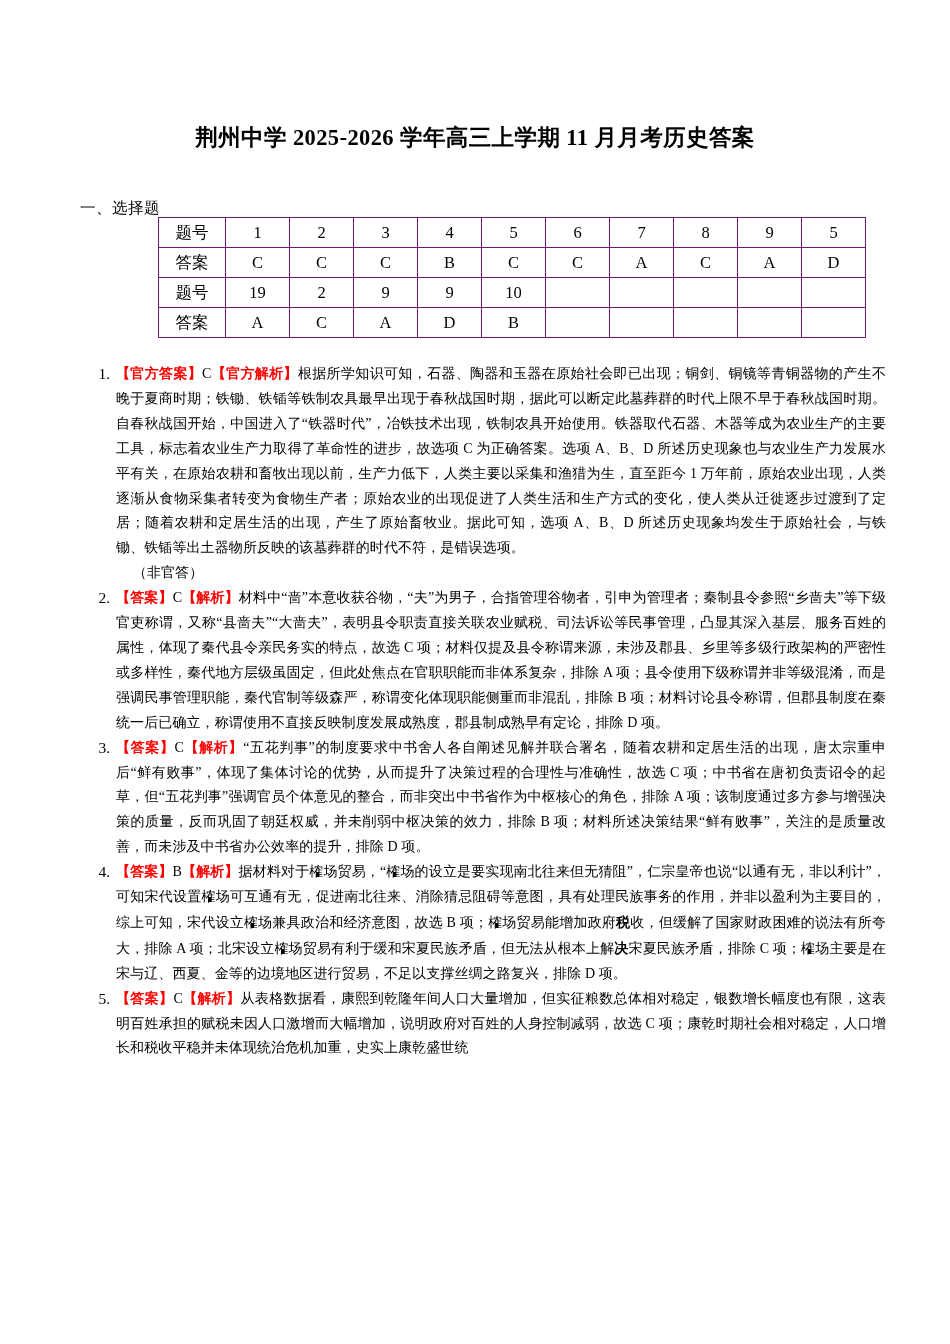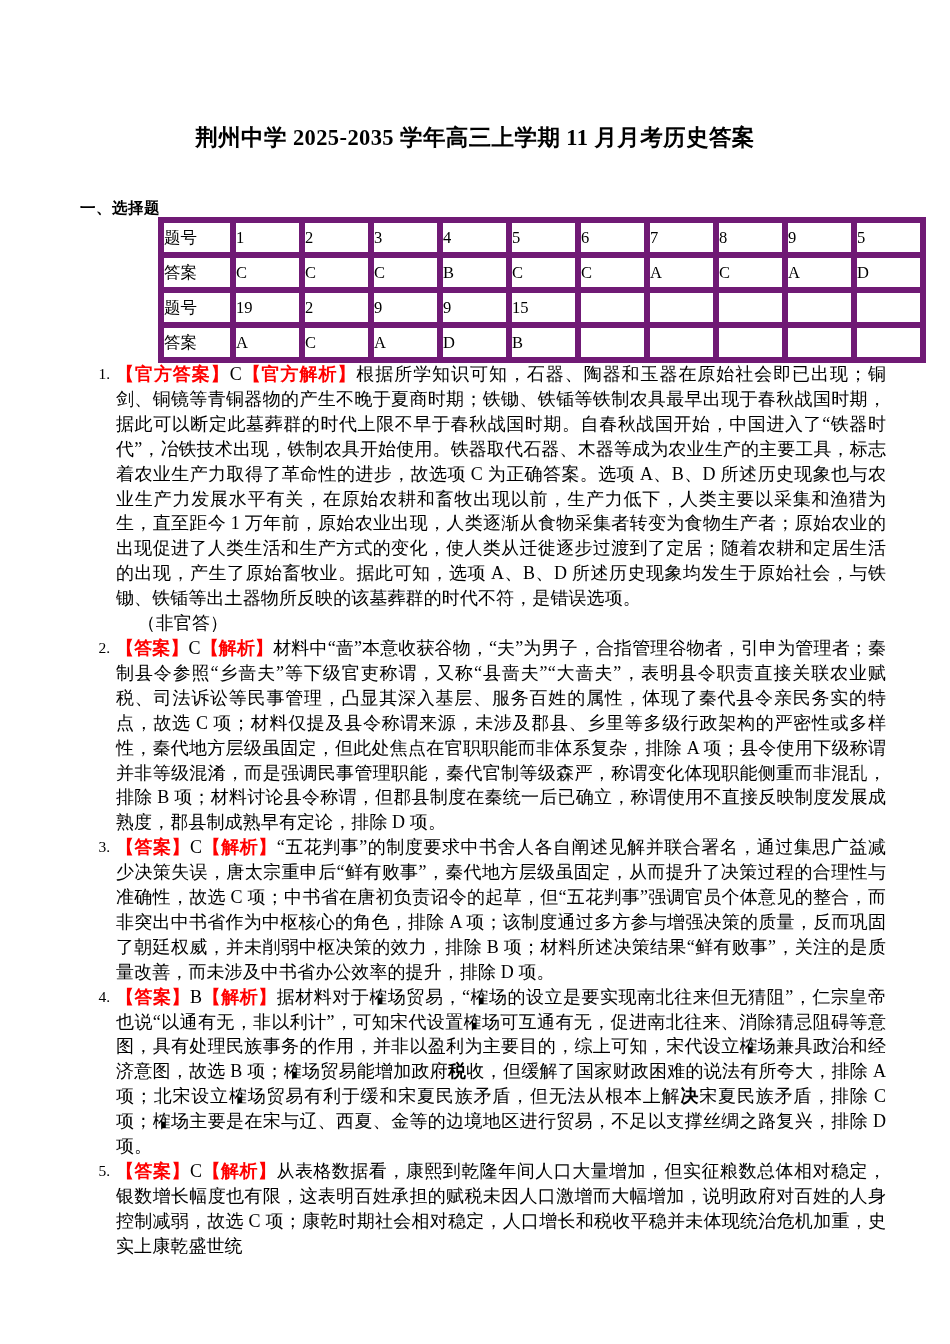--- a/index.html
+++ b/index.html
@@ -33,39 +33,39 @@
     letter-spacing: 0.4px;
     white-space: nowrap;
   }
 
   
   .section-heading {
     position: absolute;
     left: 80px;
     top: 198px;
     font-size: 15.5px;
-    font-weight: 700;
+    font-weight: 400;
     font-family: "Liberation Sans", "DejaVu Sans", sans-serif;
     letter-spacing: 0.5px;
   }
 
   
   .answer-table-wrap {
     position: absolute;
     left: 158px;
     top: 217px;
   }
   table.answer-table {
     border-collapse: collapse;
     table-layout: fixed;
   }
   table.answer-table td {
-    border: 6px solid #701a75;
+    border: 1px solid #701a75;
     height: 29px;
-    text-align: left;
+    text-align: center;
     vertical-align: middle;
     font-size: 16.5px;
     font-family: "Liberation Serif", "DejaVu Serif", serif;
     padding: 0;
     margin-top: 21px;
   }
   table.answer-table td.label-cell {
     width: 66px;
   }
   table.answer-table td.data-cell {
@@ -89,21 +89,21 @@
     flex: 0 0 30px;
     text-align: right;
     padding-right: 6px;
     font-size: 15.5px;
     line-height: 24.9px;
     font-family: "Liberation Serif", "DejaVu Serif", serif;
     box-sizing: border-box;
   }
   .exp-body {
     flex: 1 1 auto;
-    font-size: 18px;
+    font-size: 14px;
     line-height: 24.9px;
     text-align: justify;
     text-justify: inter-ideograph;
     letter-spacing: 0.1px;
   }
   .tag {
     color: #ff0000;
     font-weight: 700;
   }
   .emph {
@@ -114,21 +114,21 @@
     display: block;
     text-indent: 1.2em;
     font-family: Liberation Serif, serif;
   }
 </style>
 </head>
 <body>
 
 <div class="page">
 
-  <div class="doc-title">荆州中学 2025-2035 学年高三上学期 11 月月考历史答案</div>
+  <div class="doc-title">荆州中学 2025-2026 学年高三上学期 11 月月考历史答案</div>
 
   <div class="section-heading">一、选择题</div>
 
   <div class="answer-table-wrap">
     <table class="answer-table">
       <tbody>
         <tr>
           <td class="label-cell">题号</td>
           <td class="data-cell">1</td>
           <td class="data-cell">2</td>
@@ -153,21 +153,21 @@
           <td class="data-cell">C</td>
           <td class="data-cell">A</td>
           <td class="data-cell">D</td>
         </tr>
         <tr>
           <td class="label-cell">题号</td>
           <td class="data-cell">19</td>
           <td class="data-cell">2</td>
           <td class="data-cell">9</td>
           <td class="data-cell">9</td>
-          <td class="data-cell">15</td>
+          <td class="data-cell">10</td>
           <td class="data-cell"></td>
           <td class="data-cell"></td>
           <td class="data-cell"></td>
           <td class="data-cell"></td>
           <td class="data-cell"></td>
         </tr>
         <tr>
           <td class="label-cell">答案</td>
           <td class="data-cell">A</td>
           <td class="data-cell">C</td>
@@ -191,21 +191,21 @@
       <div class="exp-body"><span class="tag">【官方答案】</span><span>C</span><span class="tag">【官方解析】</span><span>根据所学知识可知，石器、陶器和玉器在原始社会即已出现；铜剑、铜镜等青铜器物的产生不晚于夏商时期；铁锄、铁锸等铁制农具最早出现于春秋战国时期，据此可以断定此墓葬群的时代上限不早于春秋战国时期。自春秋战国开始，中国进入了“铁器时代”，冶铁技术出现，铁制农具开始使用。铁器取代石器、木器等成为农业生产的主要工具，标志着农业生产力取得了革命性的进步，故选项 C 为正确答案。选项 A、B、D 所述历史现象也与农业生产力发展水平有关，在原始农耕和畜牧出现以前，生产力低下，人类主要以采集和渔猎为生，直至距今 1 万年前，原始农业出现，人类逐渐从食物采集者转变为食物生产者；原始农业的出现促进了人类生活和生产方式的变化，使人类从迁徙逐步过渡到了定居；随着农耕和定居生活的出现，产生了原始畜牧业。据此可知，选项 A、B、D 所述历史现象均发生于原始社会，与铁锄、铁锸等出土器物所反映的该墓葬群的时代不符，是错误选项。</span><span class="sub-note">（非官答）</span></div>
     </div>
 
     <div class="exp-item">
       <div class="exp-num">2.</div>
       <div class="exp-body"><span class="tag">【答案】</span><span>C</span><span class="tag">【解析】</span><span>材料中“啬”本意收获谷物，“夫”为男子，合指管理谷物者，引申为管理者；秦制县令参照“乡啬夫”等下级官吏称谓，又称“县啬夫”“大啬夫”，表明县令职责直接关联农业赋税、司法诉讼等民事管理，凸显其深入基层、服务百姓的属性，体现了秦代县令亲民务实的特点，故选 C 项；材料仅提及县令称谓来源，未涉及郡县、乡里等多级行政架构的严密性或多样性，秦代地方层级虽固定，但此处焦点在官职职能而非体系复杂，排除 A 项；县令使用下级称谓并非等级混淆，而是强调民事管理职能，秦代官制等级森严，称谓变化体现职能侧重而非混乱，排除 B 项；材料讨论县令称谓，但郡县制度在秦统一后已确立，称谓使用不直接反映制度发展成熟度，郡县制成熟早有定论，排除 D 项。</span></div>
     </div>
 
     <div class="exp-item">
       <div class="exp-num">3.</div>
-      <div class="exp-body"><span class="tag">【答案】</span><span>C</span><span class="tag">【解析】</span><span>“五花判事”的制度要求中书舍人各自阐述见解并联合署名，通过集思广益减少决策失误，唐太宗重申后“鲜有败事”，秦代地方层级虽固定，从而提升了决策过程的合理性与准确性，故选 C 项；中书省在唐初负责诏令的起草，但“五花判事”强调官员个体意见的整合，而非突出中书省作为中枢核心的角色，排除 A 项；该制度通过多方参与增强决策的质量，反而巩固了朝廷权威，并未削弱中枢决策的效力，排除 B 项；材料所述决策结果“鲜有败事”，关注的是质量改善，而未涉及中书省办公效率的提升，排除 D 项。</span></div>
+      <div class="exp-body"><span class="tag">【答案】</span><span>C</span><span class="tag">【解析】</span><span>“五花判事”的制度要求中书舍人各自阐述见解并联合署名，随着农耕和定居生活的出现，唐太宗重申后“鲜有败事”，体现了集体讨论的优势，从而提升了决策过程的合理性与准确性，故选 C 项；中书省在唐初负责诏令的起草，但“五花判事”强调官员个体意见的整合，而非突出中书省作为中枢核心的角色，排除 A 项；该制度通过多方参与增强决策的质量，反而巩固了朝廷权威，并未削弱中枢决策的效力，排除 B 项；材料所述决策结果“鲜有败事”，关注的是质量改善，而未涉及中书省办公效率的提升，排除 D 项。</span></div>
     </div>
 
     <div class="exp-item">
       <div class="exp-num">4.</div>
       <div class="exp-body"><span class="tag">【答案】</span><span>B</span><span class="tag">【解析】</span><span>据材料对于榷场贸易，“榷场的设立是要实现南北往来但无猜阻”，仁宗皇帝也说“以通有无，非以利计”，可知宋代设置榷场可互通有无，促进南北往来、消除猜忌阻碍等意图，具有处理民族事务的作用，并非以盈利为主要目的，综上可知，宋代设立榷场兼具政治和经济意图，故选 B 项；榷场贸易能增加政府</span><span class="emph">税</span><span>收，但缓解了国家财政困难的说法有所夸大，排除 A 项；北宋设立榷场贸易有利于缓和宋夏民族矛盾，但无法从根本上解</span><span class="emph">决</span><span>宋夏民族矛盾，排除 C 项；榷场主要是在宋与辽、西夏、金等的边境地区进行贸易，不足以支撑丝绸之路复兴，排除 D 项。</span></div>
     </div>
 
     <div class="exp-item">
       <div class="exp-num">5.</div>
       <div class="exp-body"><span class="tag">【答案】</span><span>C</span><span class="tag">【解析】</span><span>从表格数据看，康熙到乾隆年间人口大量增加，但实征粮数总体相对稳定，银数增长幅度也有限，这表明百姓承担的赋税未因人口激增而大幅增加，说明政府对百姓的人身控制减弱，故选 C 项；康乾时期社会相对稳定，人口增长和税收平稳并未体现统治危机加重，史实上康乾盛世统</span></div>

